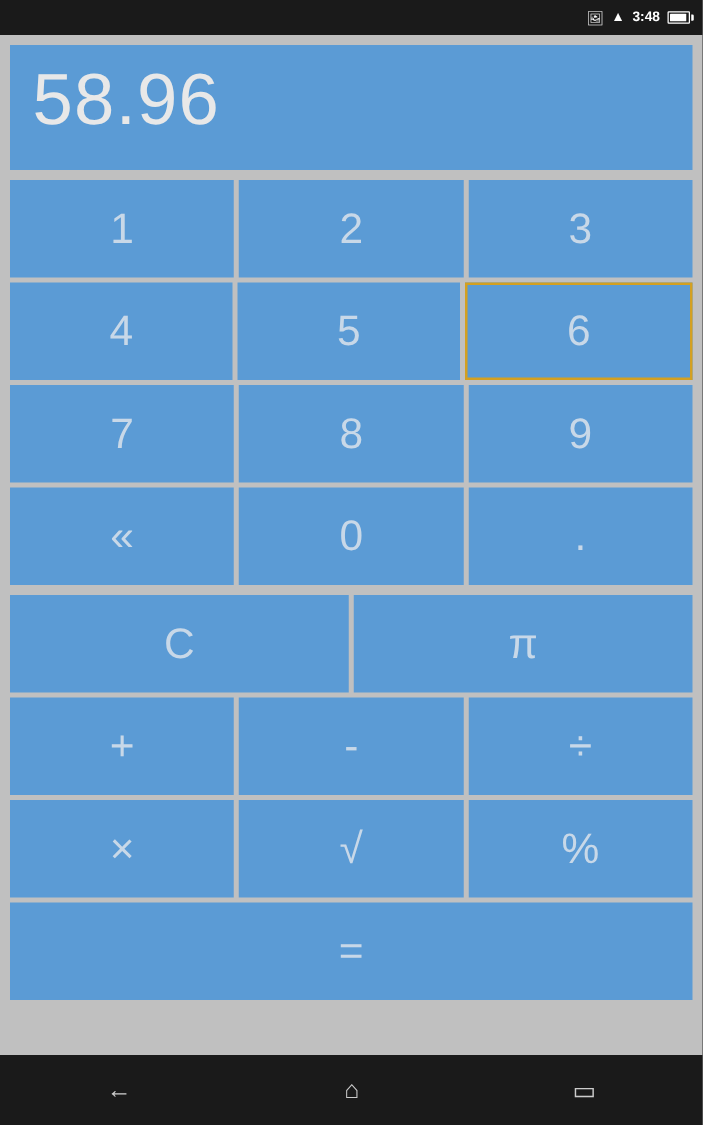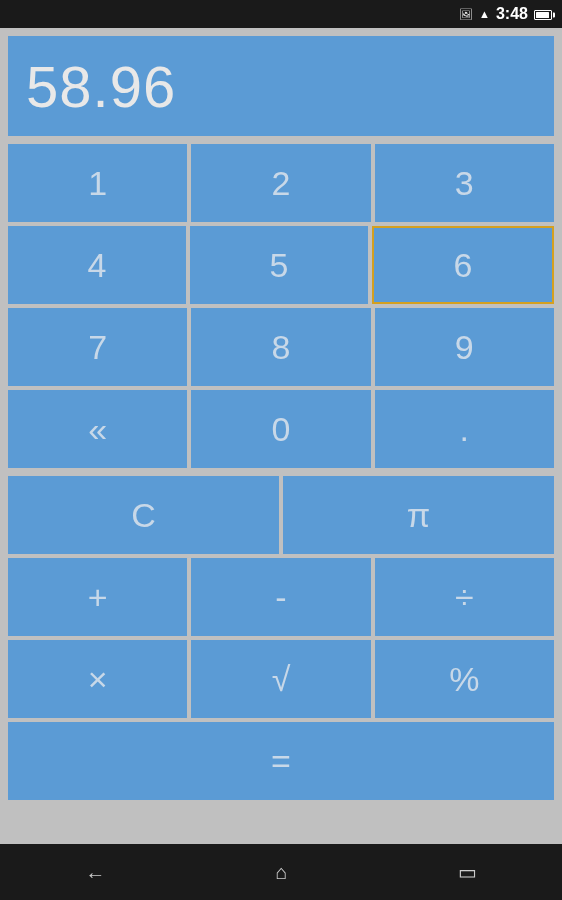--- a/index.html
+++ b/index.html
@@ -26,40 +26,39 @@
       flex-shrink: 0;
     }
 
     .status-icon {
       color: #fff;
       font-size: 11px;
     }
 
     .status-time {
       color: #fff;
-      font-size: 16px;
+      font-size: 11px;
       font-weight: bold;
     }
 
     
     #calculator {
       flex: 1;
       background: #c0c0c0;
       display: flex;
       flex-direction: column;
       padding: 8px;
       gap: 0;
     }
 
     
     #display {
       background: #5b9bd5;
       height: 100px;
       display: flex;
-      align-items: center;
       padding: 10px 18px;
       margin-bottom: 8px;
     }
 
     #display-value {
       color: #e8e8e8;
       font-size: 58px;
       font-weight: 300;
       letter-spacing: 1px;
     }

